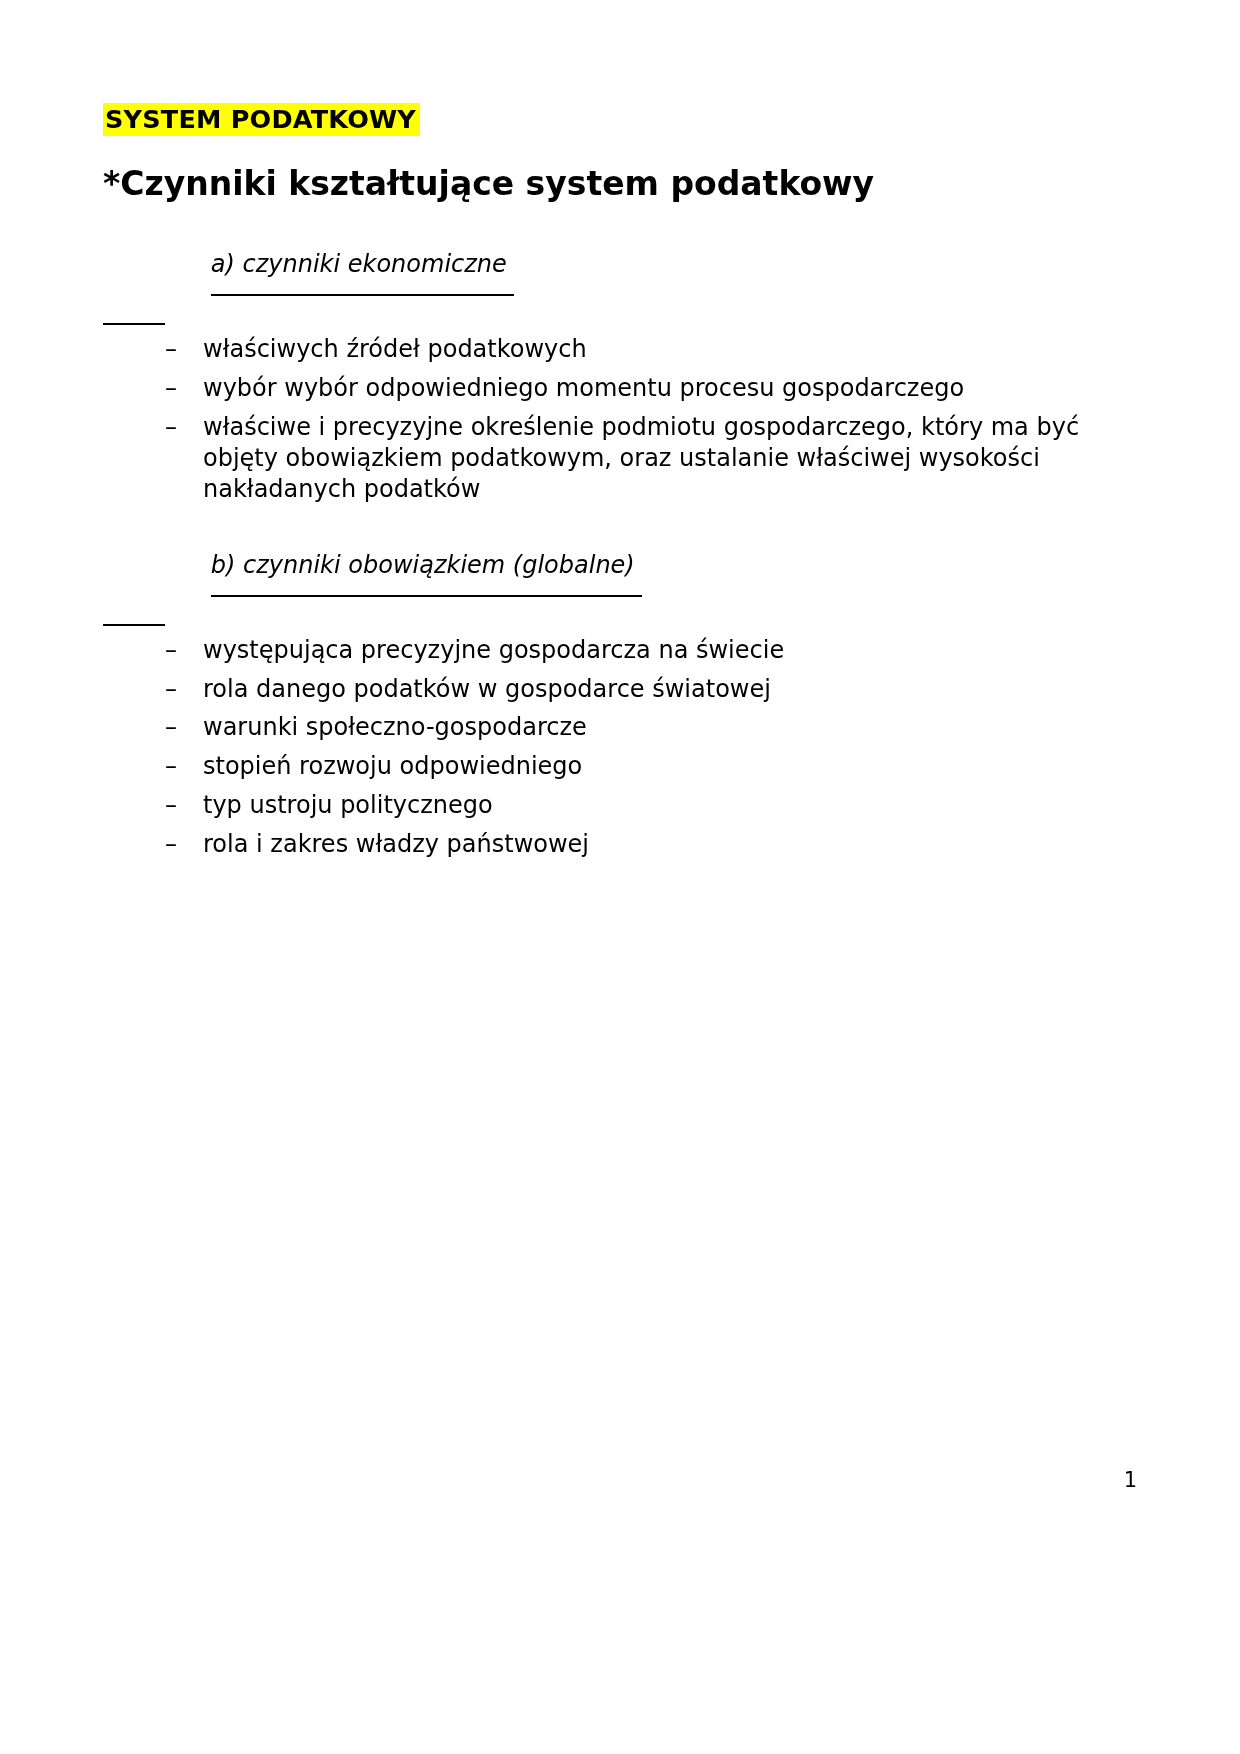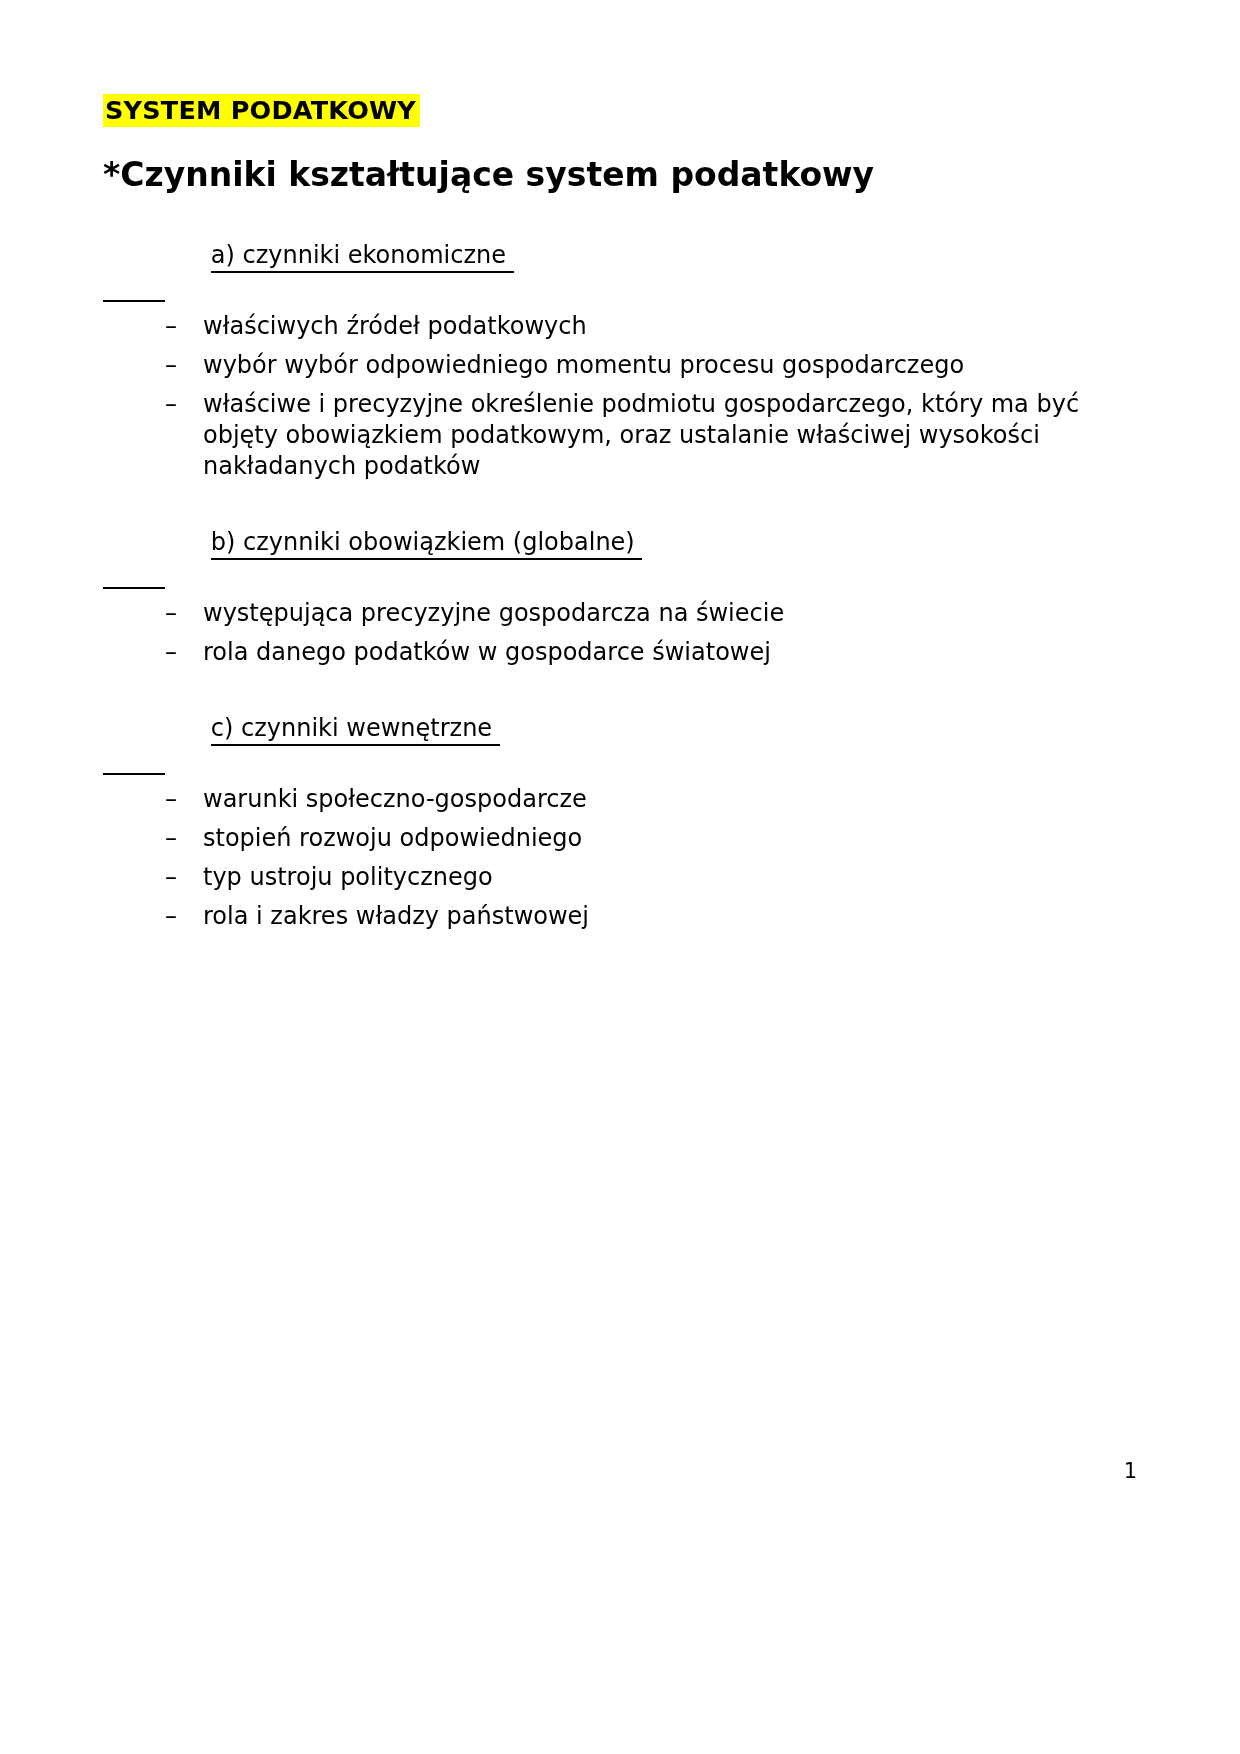--- a/index.html
+++ b/index.html
@@ -10,21 +10,21 @@
   }
   body {
     font-family: "DejaVu Sans", sans-serif;
     color: #000000;
   }
   .page {
     position: relative;
     width: 1240px;
     height: 1594px;
     background: #ffffff;
-    margin: 0 auto;
+    margin: 9px auto;
     overflow: hidden;
     box-sizing: border-box;
   }
   .content {
     position: absolute;
     left: 103px;
     top: 96px;
     width: 1010px;
   }
 
@@ -66,21 +66,22 @@
     left: 0px;
     right: auto;
     bottom: 2px;
     height: 2px;
     background: #000000;
   }
   .section-header .label {
     position: relative;
     display: inline-block;
     border-bottom: 2px solid #000000;
-    padding-bottom: 1px;
+    padding-bottom: 15px;
+    font-style: italic;
   }
 
   
   .bullets {
     list-style: none;
     margin: 0;
     padding: 0;
   }
   .bullets li {
     position: relative;
@@ -151,23 +152,20 @@
       <li class="tight">
         <span class="dash">–</span>
         <span class="txt">występująca precyzyjne gospodarcza na świecie</span>
       </li>
       <li>
         <span class="dash">–</span>
         <span class="txt">rola danego podatków w gospodarce światowej</span>
       </li>
     </ul>
 
-    <div class="section-header">
-      <span class="rule" style="width:62px;"></span><span class="label">c) czynniki wewnętrzne </span>
-    </div>
     <ul class="bullets">
       <li class="tight">
         <span class="dash">–</span>
         <span class="txt">warunki społeczno-gospodarcze</span>
       </li>
       <li>
         <span class="dash">–</span>
         <span class="txt">stopień rozwoju odpowiedniego</span>
       </li>
       <li>

